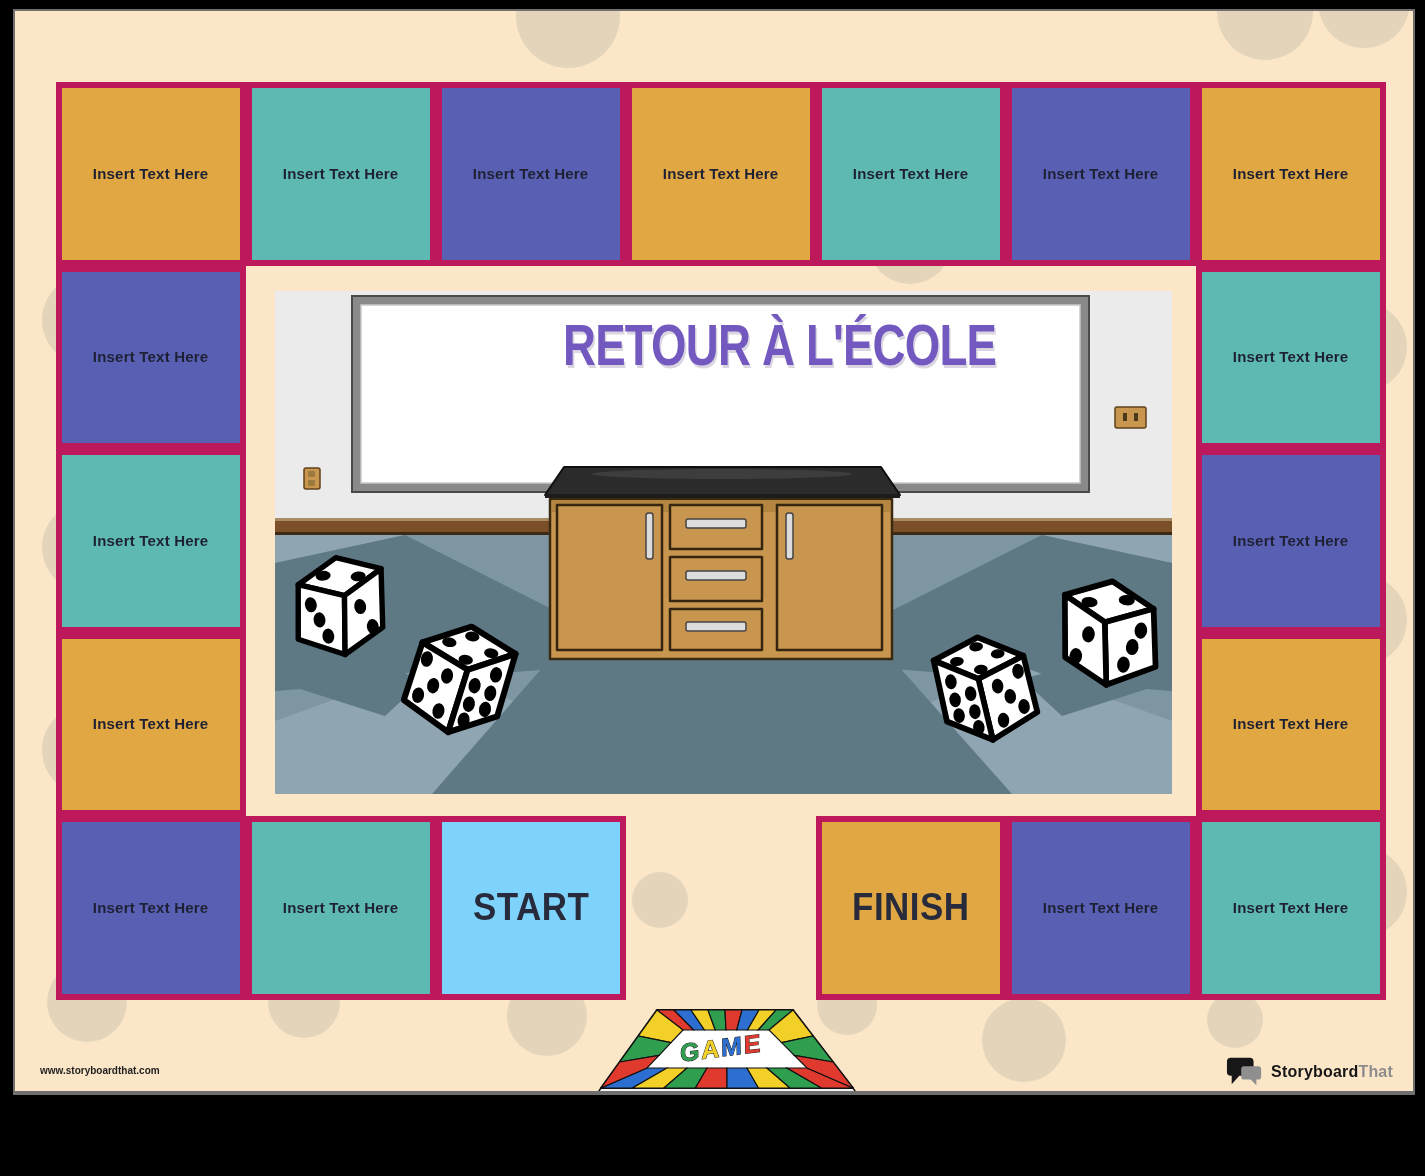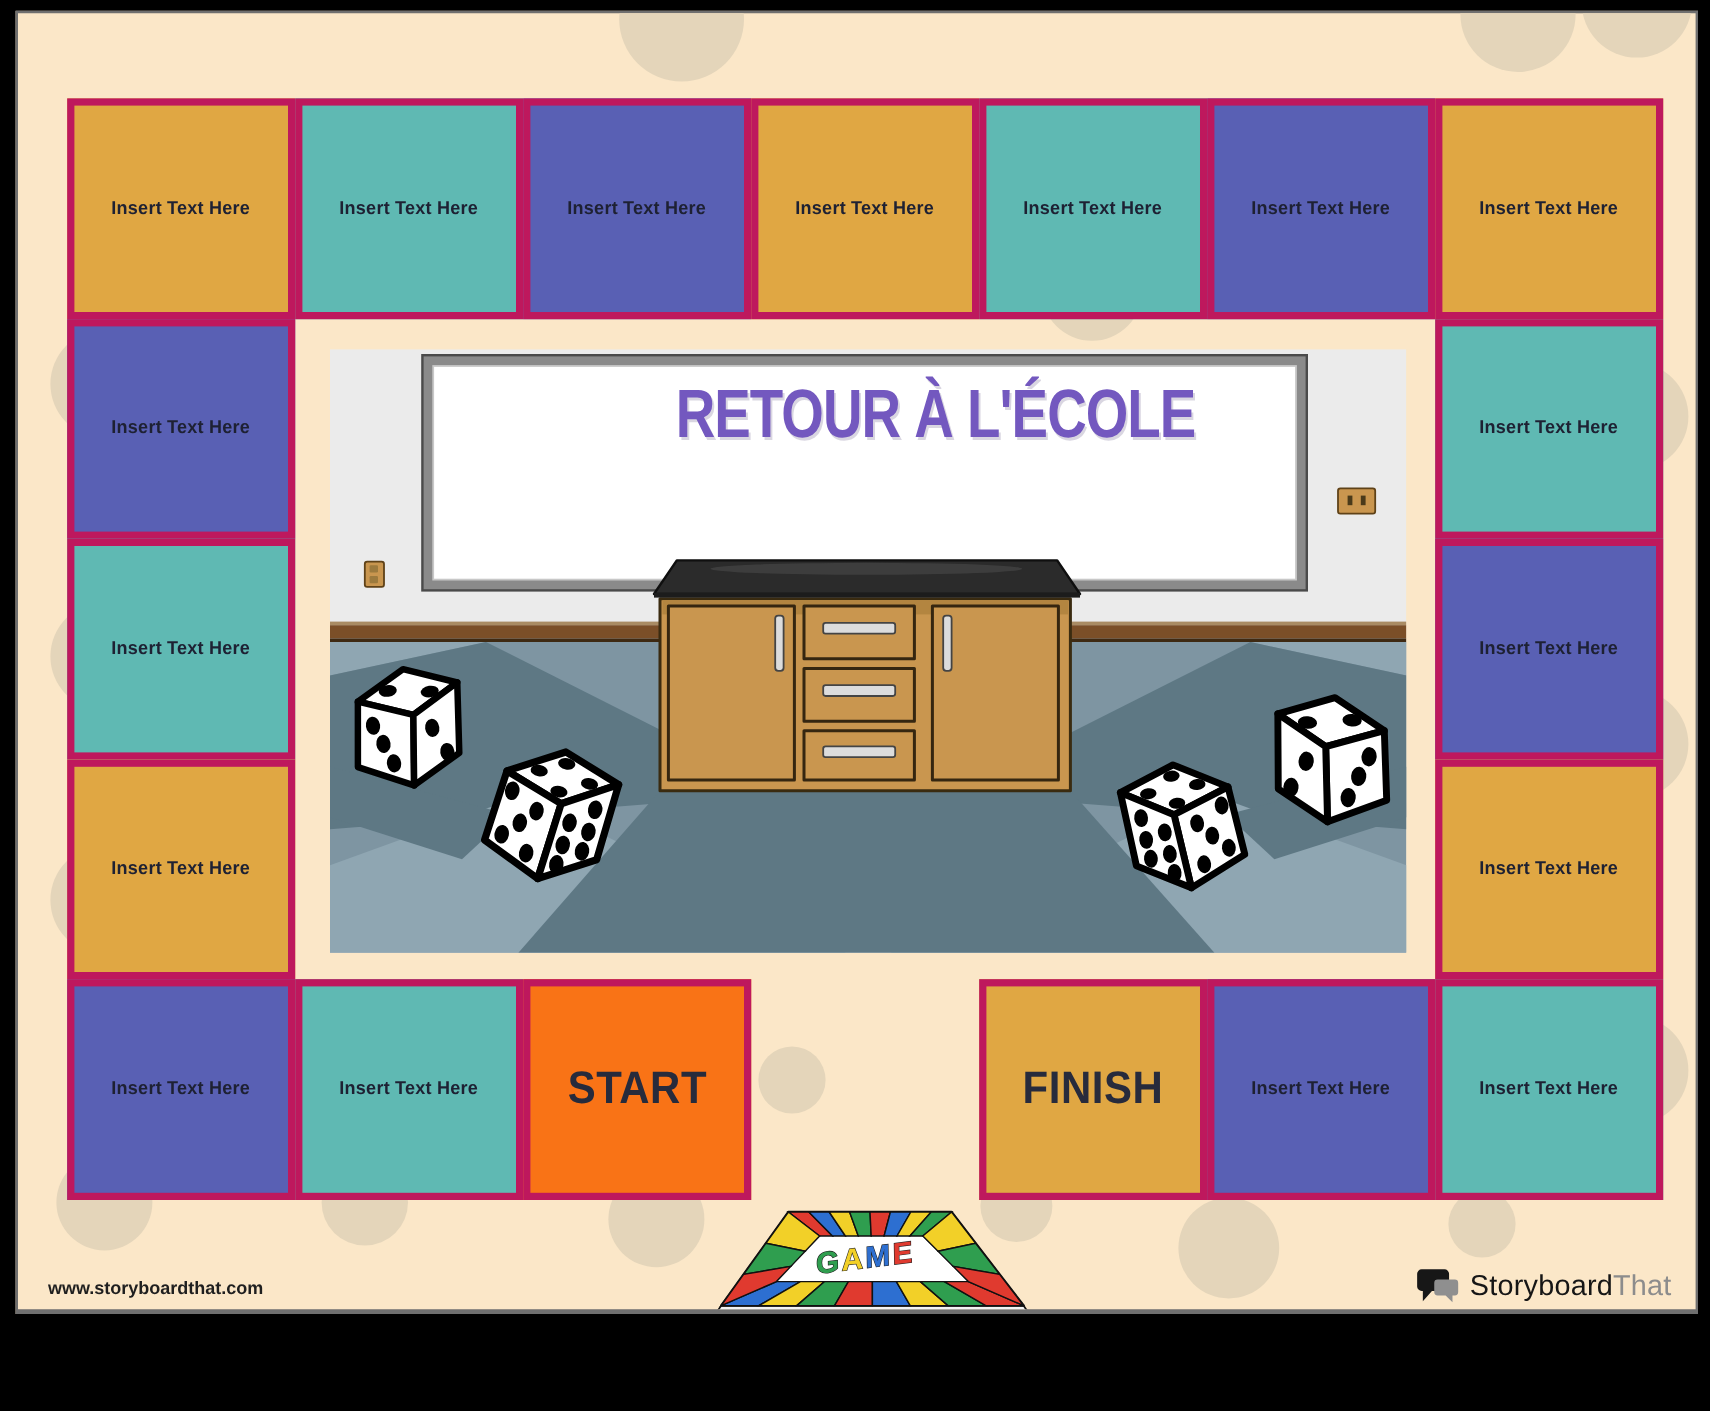--- a/index.html
+++ b/index.html
@@ -12,23 +12,23 @@
   .cell-label{font-size:15.5px;font-weight:800;color:#1E2133;letter-spacing:.2px;
         transform:scaleX(.97);white-space:nowrap;}
   .cell-label.big{font-size:38px;font-weight:900;color:#272B3C;transform:scaleX(.92);letter-spacing:.5px;}
   #scene{position:absolute;left:260px;top:280px;width:897px;height:503px;z-index:2;}
   #title-block{position:absolute;left:347px;top:306px;width:836px;z-index:4;text-align:center;line-height:1;}
   #title-line1{display:inline-block;font-size:57px;font-weight:900;color:#7358BF;letter-spacing:-1px;
         transform:scaleX(.8);white-space:nowrap;text-shadow:2px 3px 0 rgba(45,25,90,.18);}
   #title-line2{display:inline-block;font-size:64px;font-weight:900;color:#26262E;letter-spacing:-1px;
         transform:scaleX(.8);white-space:nowrap;margin-top:3px;text-shadow:3px 3px 0 rgba(0,0,0,.08);}
   #gameboard{position:absolute;left:580px;top:993px;width:266px;height:92px;z-index:2;}
-  #site-url{position:absolute;left:25px;top:1054px;font-size:15px;font-weight:700;color:#1F1F1F;z-index:5;text-align:right;}
+  #site-url{position:absolute;left:25px;top:1054px;font-size:10px;font-weight:700;color:#1F1F1F;z-index:5;text-align:right;}
   #logo{position:absolute;right:20px;top:1042px;height:38px;display:flex;align-items:center;gap:7px;z-index:5;}
-  #logo-text{font-size:24px;font-weight:400;letter-spacing:.2px;}
+  #logo-text{font-size:16px;font-weight:700;letter-spacing:.2px;}
   #logo-text .b1{color:#161616;} #logo-text .b2{color:#8C8C8C;}
 </style>
 </head>
 <body>
 
 <div id="slide">
 
   <div id="dots-layer">
       <div class="dot" style="left: 501px; top: -47px; width: 104px; height: 104px;"></div>
       <div class="dot" style="left: 1202px; top: -47px; width: 96px; height: 96px;"></div>
@@ -195,21 +195,21 @@
       </div>
       <div class="cell" style="left: 1181px; top: 621.5px; width: 190px; height: 183.5px; background: rgb(224, 167, 67);">
         <span class="cell-label">Insert Text Here</span>
       </div>
       <div class="cell" style="left: 41px; top: 805px; width: 190px; height: 183.5px; background: rgb(89, 96, 180);">
         <span class="cell-label">Insert Text Here</span>
       </div>
       <div class="cell" style="left: 231px; top: 805px; width: 190px; height: 183.5px; background: rgb(95, 185, 179);">
         <span class="cell-label">Insert Text Here</span>
       </div>
-      <div class="cell" style="left: 421px; top: 805px; width: 190px; height: 183.5px; background: #f97316;">
+      <div class="cell" style="left: 421px; top: 805px; width: 190px; height: 183.5px; background: #7dd3fc;">
         <span class="cell-label big">START</span>
       </div>
       <div class="cell" style="left: 801px; top: 805px; width: 190px; height: 183.5px; background: rgb(224, 167, 67);">
         <span class="cell-label big">FINISH</span>
       </div>
       <div class="cell" style="left: 991px; top: 805px; width: 190px; height: 183.5px; background: rgb(89, 96, 180);">
         <span class="cell-label">Insert Text Here</span>
       </div>
       <div class="cell" style="left: 1181px; top: 805px; width: 190px; height: 183.5px; background: rgb(95, 185, 179);">
         <span class="cell-label">Insert Text Here</span>

